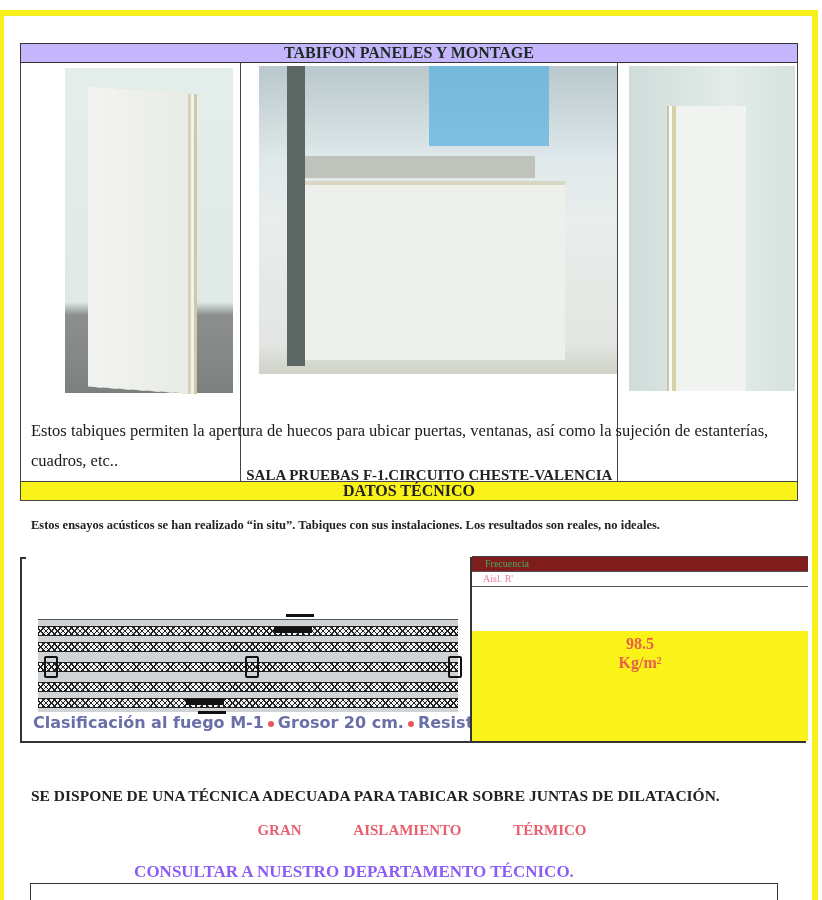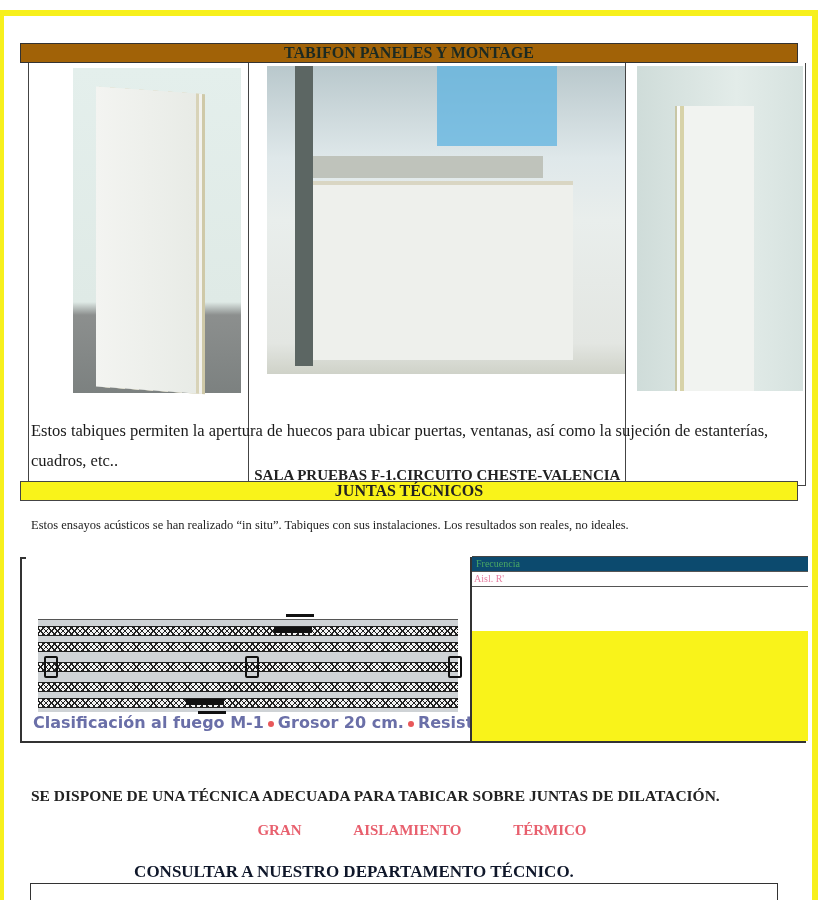--- a/index.html
+++ b/index.html
@@ -1,57 +1,57 @@
 <!DOCTYPE html>
 <html><head>
 <meta charset="utf-8">
 <style>
   html,body{margin:0;padding:0;}
   body{width:822px;height:900px;background:#ffffff;position:relative;overflow:hidden;font-family:"Liberation Serif",serif;}
   .frame{position:absolute;left:0;top:10px;width:818px;height:900px;border-left:4px solid #f7f01d;border-top:6px solid #f7f01d;border-right:6px solid #f7f01d;box-sizing:border-box;background:#fff;}
-  .title-bar{position:absolute;left:20px;top:43px;width:778px;height:20px;background:#a16207;border:1px solid #333;box-sizing:border-box;text-align:center;font-weight:bold;font-size:16px;line-height:18px;color:#1c2a22;}
-  .photos{position:absolute;left:28px;top:63px;width:778px;height:423px;border:1px solid #444;border-top:none;box-sizing:border-box;display:flex;padding-left:31px;}
+  .title-bar{position:absolute;left:20px;top:43px;width:778px;height:20px;background:#c4b5fd;border:1px solid #333;box-sizing:border-box;text-align:center;font-weight:bold;font-size:16px;line-height:18px;color:#1c2a22;}
+  .photos{position:absolute;left:20px;top:63px;width:778px;height:423px;border:1px solid #444;border-top:none;box-sizing:border-box;display:flex;padding-left:31px;}
   .pcell{position:relative;height:100%;box-sizing:border-box;border-right:1px solid #444;overflow:hidden;}
   .pcell:last-child{border-right:none;}
   .p1{width:197px;}
   .p2{width:393px;}
   .p3{width:186px;}
   .photo{position:absolute;}
   .ph1{left:13px;top:5px;width:168px;height:325px;background:linear-gradient(180deg,#e4efec 0%,#dfeae6 72%,#8c8f8e 76%,#7c8180 100%);}
   .ph1 .panel{position:absolute;left:23px;top:22px;width:100px;height:300px;background:linear-gradient(90deg,#f3f4f1,#e8ebe6);transform:skewY(4deg);box-shadow:3px 0 0 #d8d3b8,6px 0 0 #f2f2ee,9px 0 0 #cfc9a8;}
   .ph2{left:18px;top:3px;width:365px;height:308px;background:linear-gradient(180deg,#b9c8cc 0%,#dfe8ea 30%,#e9eeec 50%,#e3e6e2 90%,#cfd2c8 100%);}
   .ph2 .sky{position:absolute;left:170px;top:0;width:120px;height:80px;background:#5eb3e0;opacity:.75;}
   .ph2 .post{position:absolute;left:28px;top:0;width:18px;height:300px;background:#5c6663;}
   .ph2 .wall{position:absolute;left:46px;top:115px;width:260px;height:175px;background:#eef0ec;border-top:4px solid #d9d6c3;}
   .ph2 .sill{position:absolute;left:46px;top:90px;width:230px;height:22px;background:#bfc3bb;}
   .caption{position:absolute;left:0;bottom:1px;width:100%;text-align:center;font-weight:bold;font-size:15px;color:#222;}
   .ph3{left:11px;top:3px;width:166px;height:325px;background:linear-gradient(90deg,#cfdcd9,#e3ece9 60%,#d6e2df);}
   .ph3 .panel{position:absolute;left:47px;top:40px;width:70px;height:285px;background:#f1f3f0;box-shadow:-4px 0 0 #d7d2a8,-7px 0 0 #fafaf7,-9px 0 0 #c8c6a5;}
   .intro{position:absolute;left:31px;top:416px;width:760px;font-size:16.5px;line-height:30px;color:#1a1a1a;}
   .datos-bar{position:absolute;left:20px;top:481px;width:778px;height:20px;background:#f9f31a;border:1px solid #444;box-sizing:border-box;text-align:center;font-weight:bold;font-size:16px;line-height:18px;color:#222;}
-  .note{position:absolute;left:31px;top:518px;font-weight:normal;font-size:12.5px;color:#222;}
+  .note{position:absolute;left:31px;top:518px;font-weight:bold;font-size:12.5px;color:#222;}
   .diagram{position:absolute;left:20px;top:557px;width:450px;height:186px;border-left:2px solid #333;border-bottom:2px solid #333;box-sizing:border-box;}
   .diagram .tick{position:absolute;left:-2px;top:0;width:6px;height:2px;background:#333;}
   .layers{position:absolute;left:16px;top:62px;width:420px;height:92px;background:#cfd3d6;border-top:1px solid #555;}
   .layer{position:absolute;left:0;width:420px;height:8px;background-image:repeating-linear-gradient(135deg,#222 0 1px,transparent 1px 4px),repeating-linear-gradient(45deg,#222 0 1px,#f3f3f3 1px 4px);border-top:1px solid #222;border-bottom:1px solid #222;}
   .blk{position:absolute;height:6px;background:#111;}
   .clip{position:absolute;width:10px;height:18px;border:2px solid #111;border-radius:2px;background:transparent;}
   .legend{position:absolute;left:11px;top:156px;font-family:"DejaVu Sans",sans-serif;font-size:16px;color:#6a6fa8;font-weight:bold;white-space:nowrap;}
   .dot{display:inline-block;width:6px;height:6px;border-radius:50%;background:#e8585a;margin:0 4px 1px 4px;}
   .table{position:absolute;left:470px;top:557px;width:336px;height:186px;border-left:2px solid #333;border-bottom:2px solid #333;box-sizing:border-box;}
   .row{position:absolute;left:0;width:336px;box-sizing:border-box;border-bottom:1px solid #555;}
-  .r1{top:0;height:15px;font-size:10px;color:#4aa864;padding-left:4px;line-height:14px;background:#0c4a6e;}
-  .r2{top:15px;height:15px;font-size:10px;color:#e67ea0;padding-left:2px;line-height:14px;background:#fff;}
+  .r1{top:0;height:15px;font-size:10px;color:#4aa864;padding-left:13px;line-height:14px;background:#7f1d1d;}
+  .r2{top:15px;height:15px;font-size:10px;color:#e67ea0;padding-left:11px;line-height:14px;background:#fff;}
   .r3{top:30px;height:44px;background:#5fc3d4;text-align:center;font-weight:bold;font-size:16px;color:#222;line-height:24px;border-bottom:2px solid #555;}
   .r4{top:74px;height:110px;background:#f9f31a;text-align:center;font-weight:bold;font-size:16px;color:#e8604a;line-height:19px;padding-top:3px;border-bottom:none;}
   .top-rule{position:absolute;left:0;top:-1px;width:336px;height:1px;background:#444;}
   .tech{position:absolute;left:31px;top:787px;font-weight:bold;font-size:15.5px;color:#222;}
   .gran{position:absolute;left:0;top:822px;width:822px;text-align:center;font-weight:bold;font-size:15px;color:#e8606e;word-spacing:24px;padding-left:22px;box-sizing:border-box;}
   .gran span{margin:0 12px;}
-  .consult{position:absolute;left:0;top:862px;width:708px;text-align:center;font-weight:bold;font-size:17px;color:#0f172a;}
+  .consult{position:absolute;left:0;top:862px;width:708px;text-align:center;font-weight:bold;font-size:17px;color:#8b5cf6;}
   .box{position:absolute;left:30px;top:883px;width:748px;height:30px;border:1px solid #333;border-bottom:none;box-sizing:border-box;}
 </style>
 </head>
 <body>
 
 <div class="frame"></div>
 
 <div class="title-bar">TABIFON PANELES Y MONTAGE</div>
 
 <div class="photos">
@@ -71,21 +71,21 @@
   </div>
   <div class="pcell p3">
     <div class="photo ph3">
         <div class="panel"></div>
       </div>
   </div>
 </div>
 
 <div class="intro">Estos tabiques permiten la apertura de huecos para ubicar puertas, ventanas, así como la sujeción de estanterías, cuadros, etc..</div>
 
-<div class="datos-bar">JUNTAS TÉCNICOS</div>
+<div class="datos-bar">DATOS TÉCNICO</div>
 
 <div class="note">Estos ensayos acústicos se han realizado “in situ”. Tabiques con sus instalaciones. Los resultados son reales, no ideales.</div>
 
 <div class="diagram">
   <div class="tick"></div>
   <div class="layers">
     <div class="layer" style="top:6px;"></div>
     <div class="layer" style="top:22px;"></div>
     <div class="layer" style="top:42px;"></div>
     <div class="layer" style="top:62px;"></div>
@@ -101,20 +101,22 @@
   <div class="legend">
     <span>Clasificación al fuego M-1</span><span class="dot"></span><span>Grosor 20 cm.</span><span class="dot"></span><span>Resistente.</span>
   </div>
 </div>
 
 <div class="table">
   <div class="top-rule"></div>
   <div class="row r1">Frecuencia</div>
   <div class="row r2">Aisl. R'</div>
   <div class="row r4">
+    <div>98.5</div>
+    <div>Kg/m²</div>
   </div>
 </div>
 
 <div class="tech">SE DISPONE DE UNA TÉCNICA ADECUADA PARA TABICAR SOBRE JUNTAS DE DILATACIÓN.</div>
 
 <div class="gran">
   <span>GRAN</span>
   <span>AISLAMIENTO</span>
   <span>TÉRMICO</span>
 </div>

